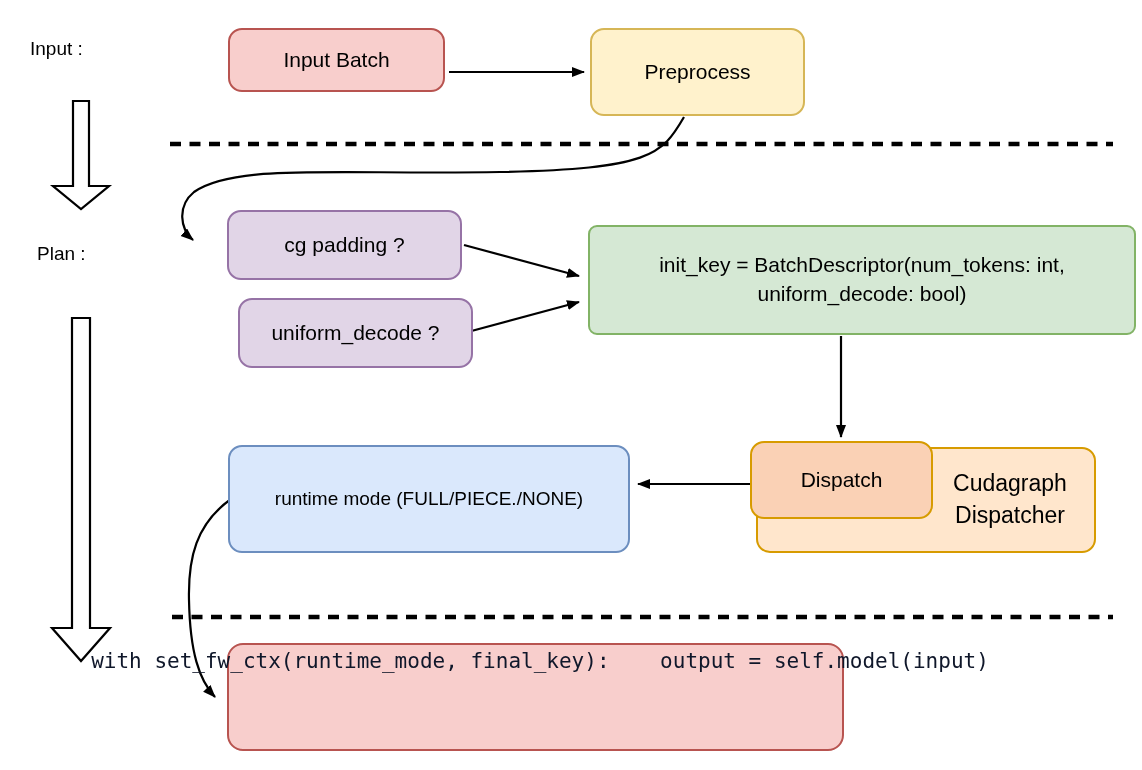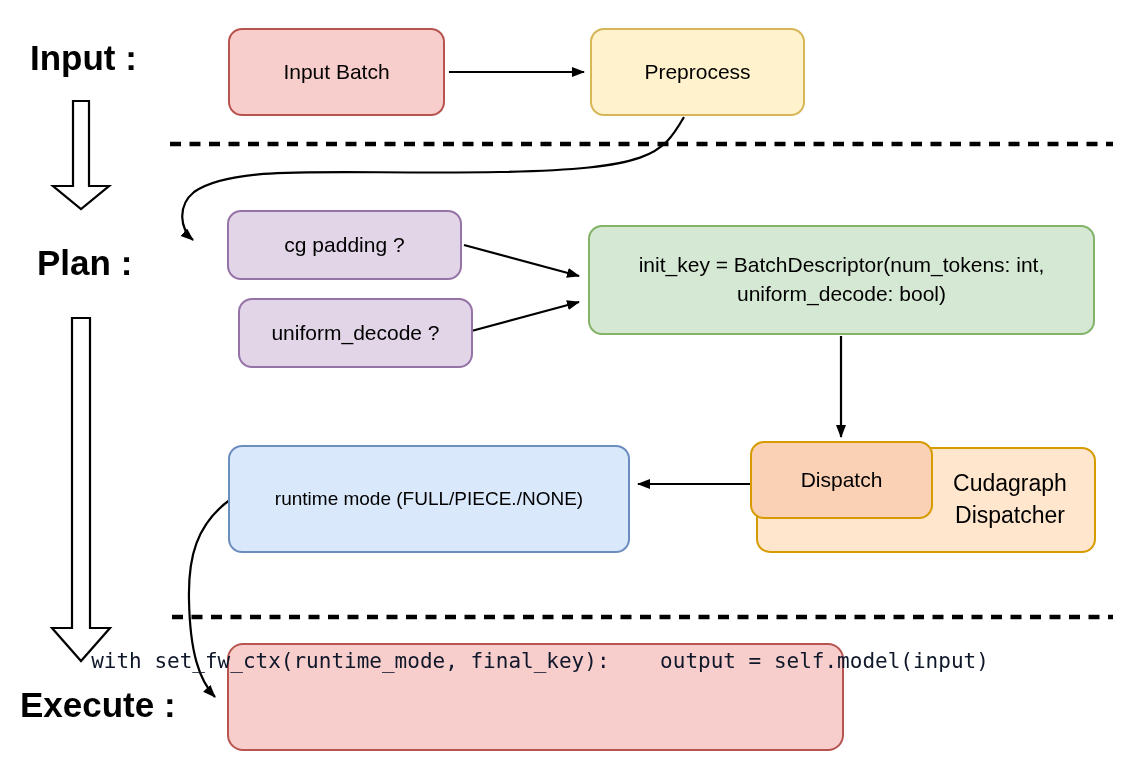--- a/index.html
+++ b/index.html
@@ -24,21 +24,21 @@
     border:2px solid;border-radius:14px;font-size:21px;line-height:1.38;
   }
   .node.red    {background:var(--red-fill);   border-color:var(--red-stroke);}
   .node.yellow {background:var(--yellow-fill);border-color:var(--yellow-stroke);}
   .node.purple {background:var(--purple-fill);border-color:var(--purple-stroke);}
   .node.green  {background:var(--green-fill); border-color:var(--green-stroke);}
   .node.blue   {background:var(--blue-fill);  border-color:var(--blue-stroke);}
   .node.orange {background:var(--orange-fill);border-color:var(--orange-stroke);}
   .node.dispatch{background:var(--dispatch-fill);border-color:var(--orange-stroke);}
   .section-label{
-    position:absolute;z-index:2;font-weight:bold;font-size:35px;white-space:nowrap;
+    position:absolute;z-index:2;font-weight:normal;font-size:19px;white-space:nowrap;
   }
   .two-line{display:flex;flex-direction:column;align-items:center;justify-content:center;}
   .code{
     font-family:"DejaVu Sans Mono","Liberation Mono",monospace;
     font-size:21px;line-height:1.55;white-space:pre;text-align:left;
     align-items:flex-start;justify-content:center;flex-direction:row;
     display:flex;color:#0f172a;
   }
 </style>
 </head>
@@ -63,37 +63,36 @@
     <path d="M684,117 C662,155 650,169 500,172 C340,175 235,163 194,192 C177,206 180,229 193,240" stroke="#000" stroke-width="2.2" fill="none" marker-end="url(#arw)"></path>
     <path d="M464,245 L579,276" stroke="#000" stroke-width="2.2" fill="none" marker-end="url(#arw)"></path>
     <path d="M464,333 L579,302" stroke="#000" stroke-width="2.2" fill="none" marker-end="url(#arw)"></path>
     <path d="M841,336 L841,437" stroke="#000" stroke-width="2.2" fill="none" marker-end="url(#arw)"></path>
     <path d="M754,484 L638,484" stroke="#000" stroke-width="2.2" fill="none" marker-end="url(#arw)"></path>
     <path d="M231,499 C196,524 188,558 189,600 C190,652 199,680 215,697" stroke="#000" stroke-width="2.2" fill="none" marker-end="url(#arw)"></path>
   </svg>
 
   <div class="section-label" style="left:30px;top:38px;">Input :</div>
   <div class="section-label" style="left:37px;top:243px;">Plan :</div>
-  <div class="section-label" style="left:20px;top:685px;">Execute :</div>
 
-  <div class="node red" style="left:228px;top:28px;width:217px;height:88px;">
+  <div class="node red" style="left:228px;top:28px;width:217px;height:64px;">
     <span>Input Batch</span>
   </div>
   <div class="node yellow" style="left:590px;top:28px;width:215px;height:88px;align-items:center;">
     <span>Preprocess</span>
   </div>
 
   <div class="node purple" style="left:227px;top:210px;width:235px;height:70px;">
     <span>cg padding ?</span>
   </div>
   <div class="node purple" style="left:238px;top:298px;width:235px;height:70px;">
     <span>uniform_decode ?</span>
   </div>
 
-  <div class="node green two-line" style="left:588px;top:225px;width:507px;height:110px;">
+  <div class="node green two-line" style="left:588px;top:225px;width:548px;height:110px;border-radius:9px;">
     <span>init_key = BatchDescriptor(num_tokens: int,</span>
     <span>uniform_decode: bool)</span>
   </div>
 
   <div class="node orange" style="left:756px;top:447px;width:340px;height:106px;justify-content:flex-end;">
     <div class="two-line" style="width:168px;font-size:23px;">
       <span>Cudagraph</span>
       <span>Dispatcher</span>
     </div>
   </div>

